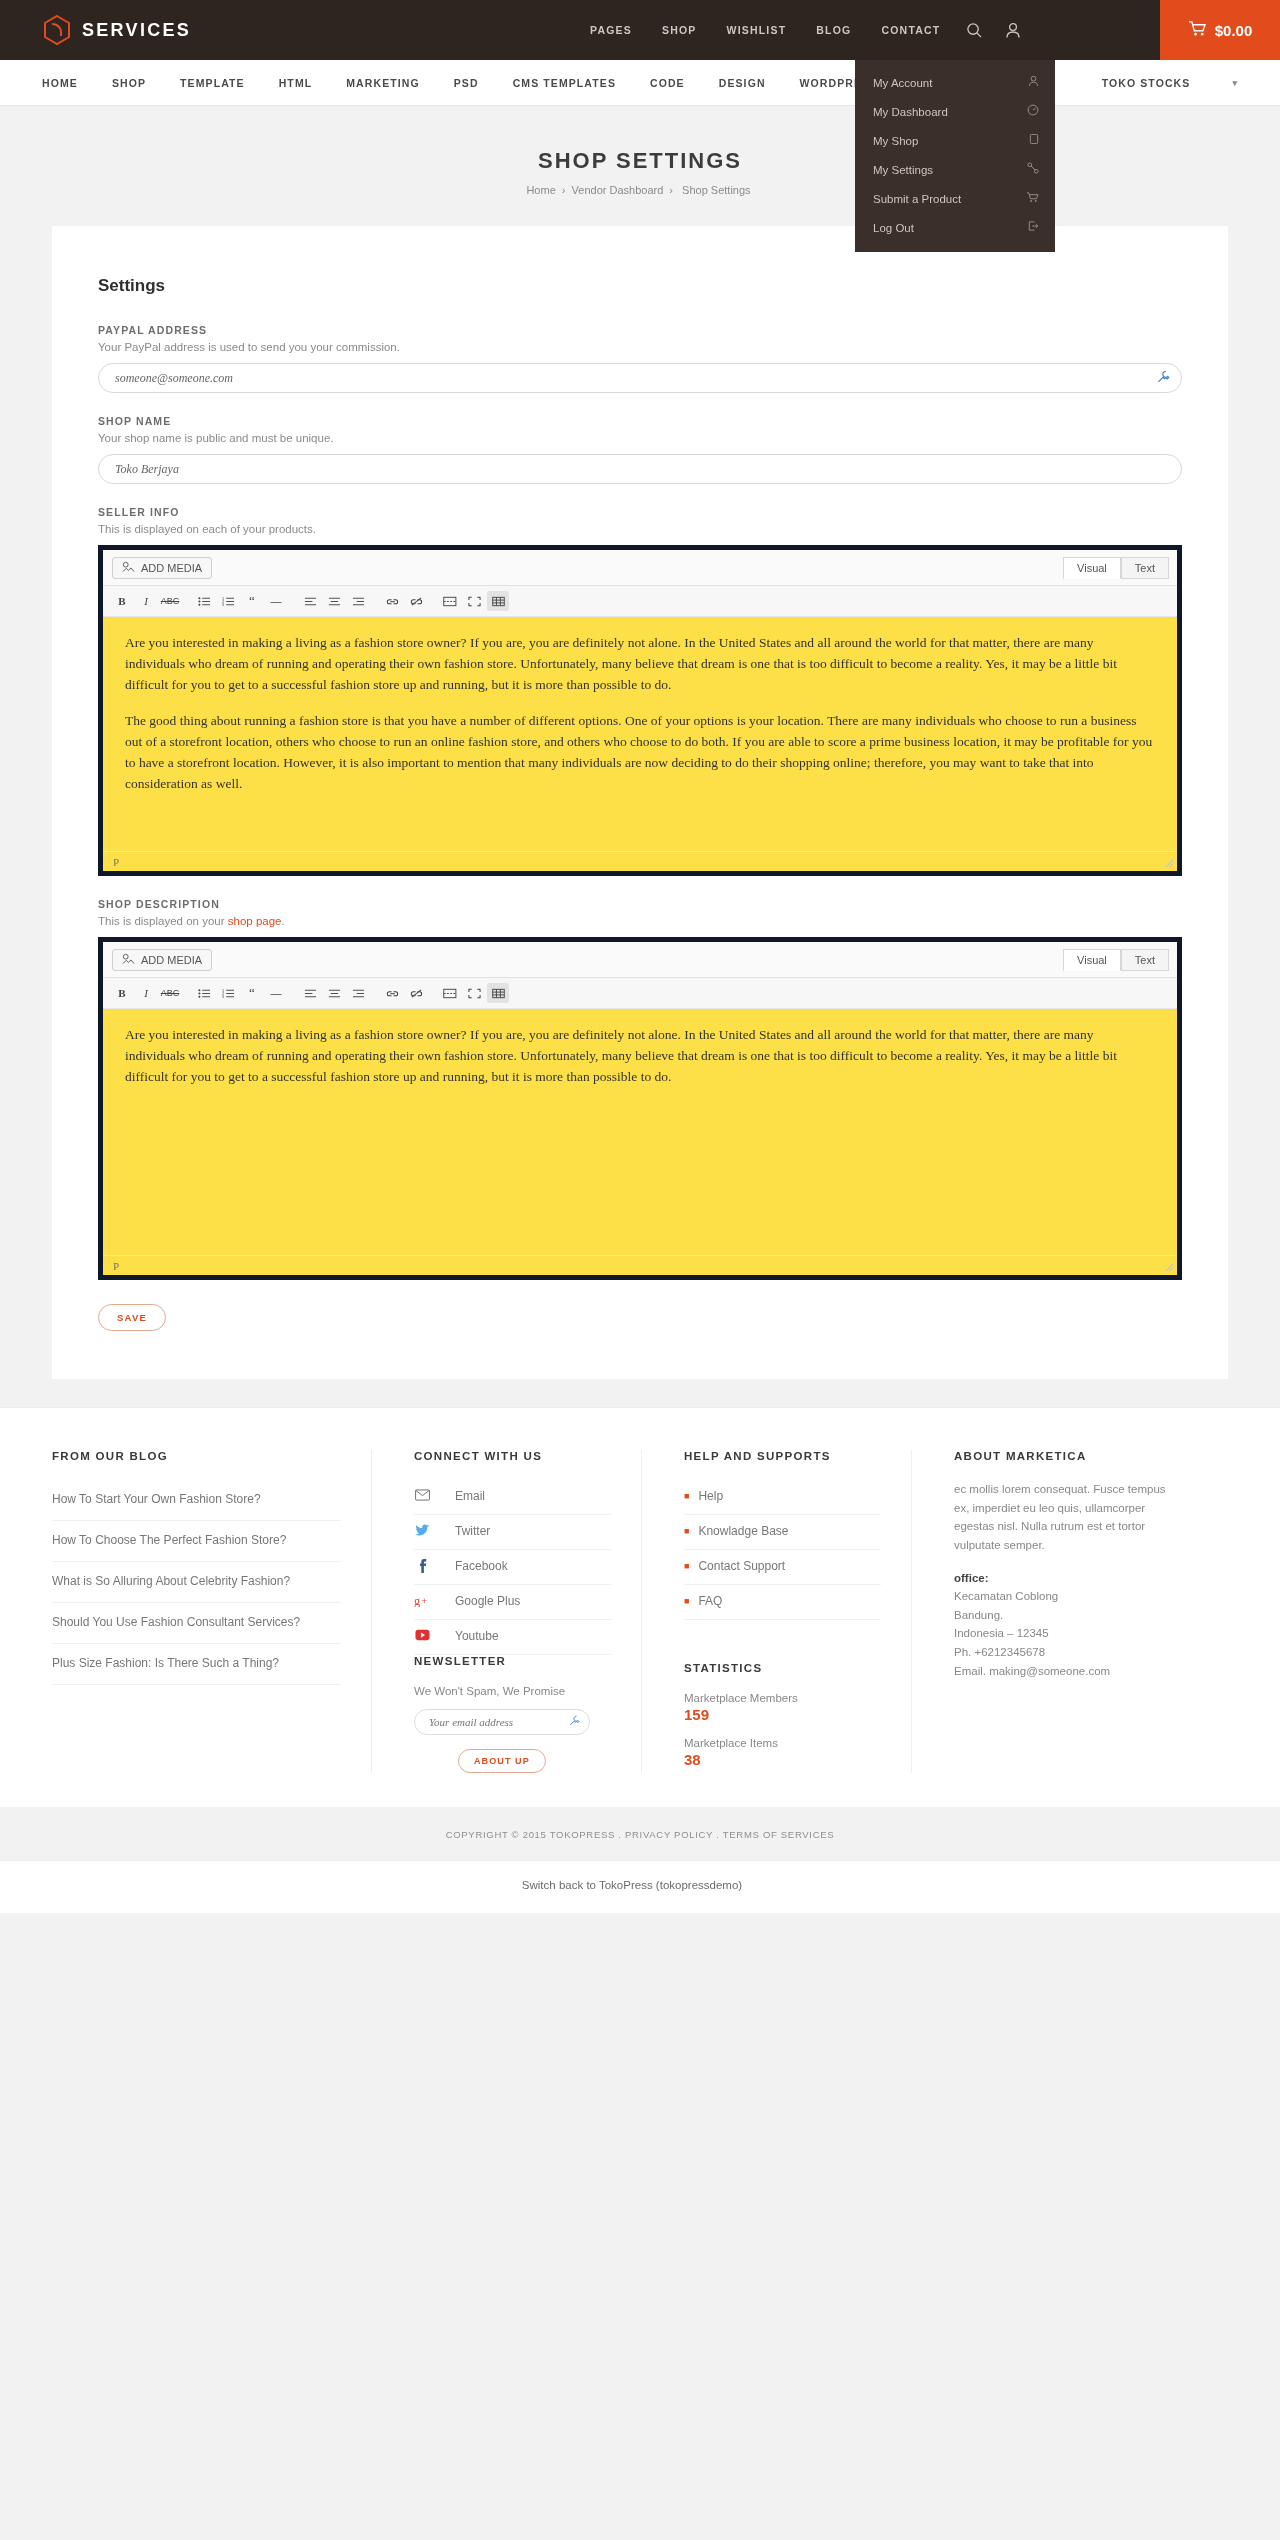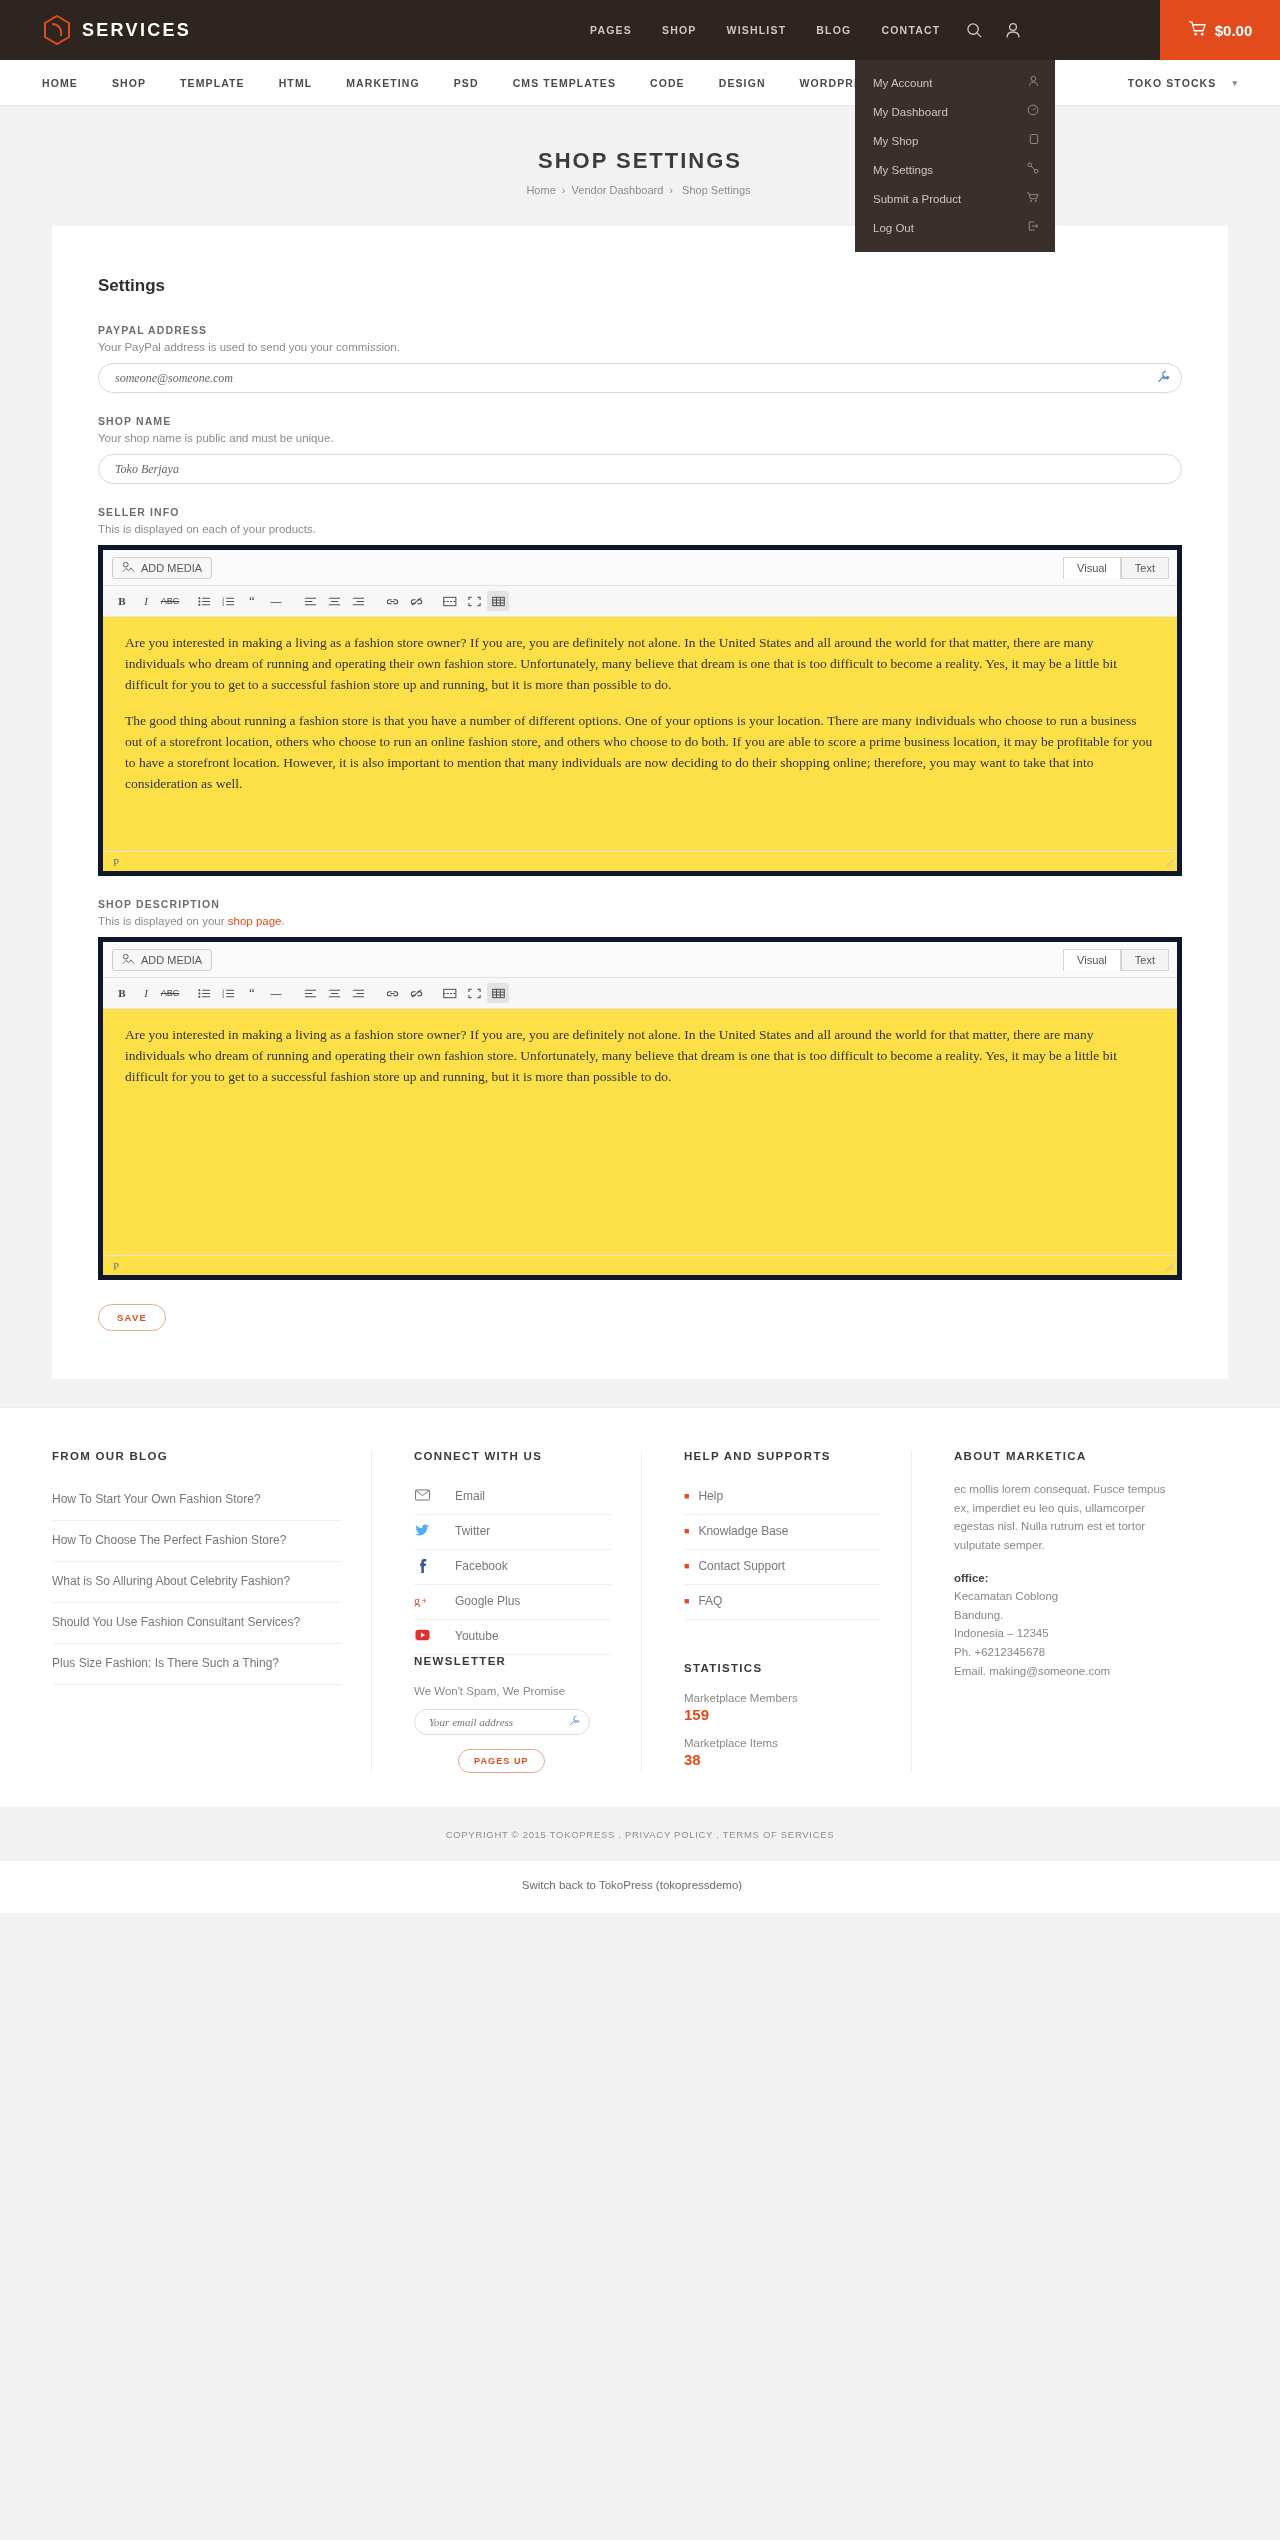--- a/index.html
+++ b/index.html
@@ -94,21 +94,21 @@
   }
   .menubar a {
     color: #4a4a4a;
     font-size: 10.5px;
     letter-spacing: 1.1px;
     text-decoration: none;
     font-weight: bold;
   }
   .menubar .spacer { flex: 1; }
   .menubar .rightitem {
-    display: flex; align-items: center; gap: 16px;
+    display: flex; align-items: center; gap: 42px;
     color:#4a4a4a; font-size:10.5px; letter-spacing:1.1px; font-weight:bold;
   }
   .chev { font-size: 9px; color:#888; }
 
   
   .dropdown {
     position: absolute;
     top: 60px;
     left: 855px;
     width: 200px;
@@ -830,21 +830,21 @@
         <div class="fhead" style="">NEWSLETTER</div>
         <div class="news-text">We Won't Spam, We Promise</div>
         <div class="news-input-wrap">
           <input class="news-input" type="text" placeholder="Your email address" style="">
           <span class="field-icon">
             <svg width="11" height="11" viewBox="0 0 14 14">
                 <path d="M9.5 1.5a3.2 3.2 0 1 0 2.2 5.5L12.7 8 11 9.7 9.4 8.1 8 9.5 6.4 7.9 1.5 12.8" fill="none" stroke="#3f7fd0" stroke-width="1.2"></path>
               </svg>
           </span>
         </div>
-        <div class="signup-btn">PAGES UP</div>
+        <div class="signup-btn">ABOUT UP</div>
       </div>
 
       <div class="fcol c3">
         <div class="fhead">HELP AND SUPPORTS</div>
         <div class="help-row">
           <span class="bullet">■</span>
           <span>Help</span>
         </div>
         <div class="help-row">
           <span class="bullet">■</span>

